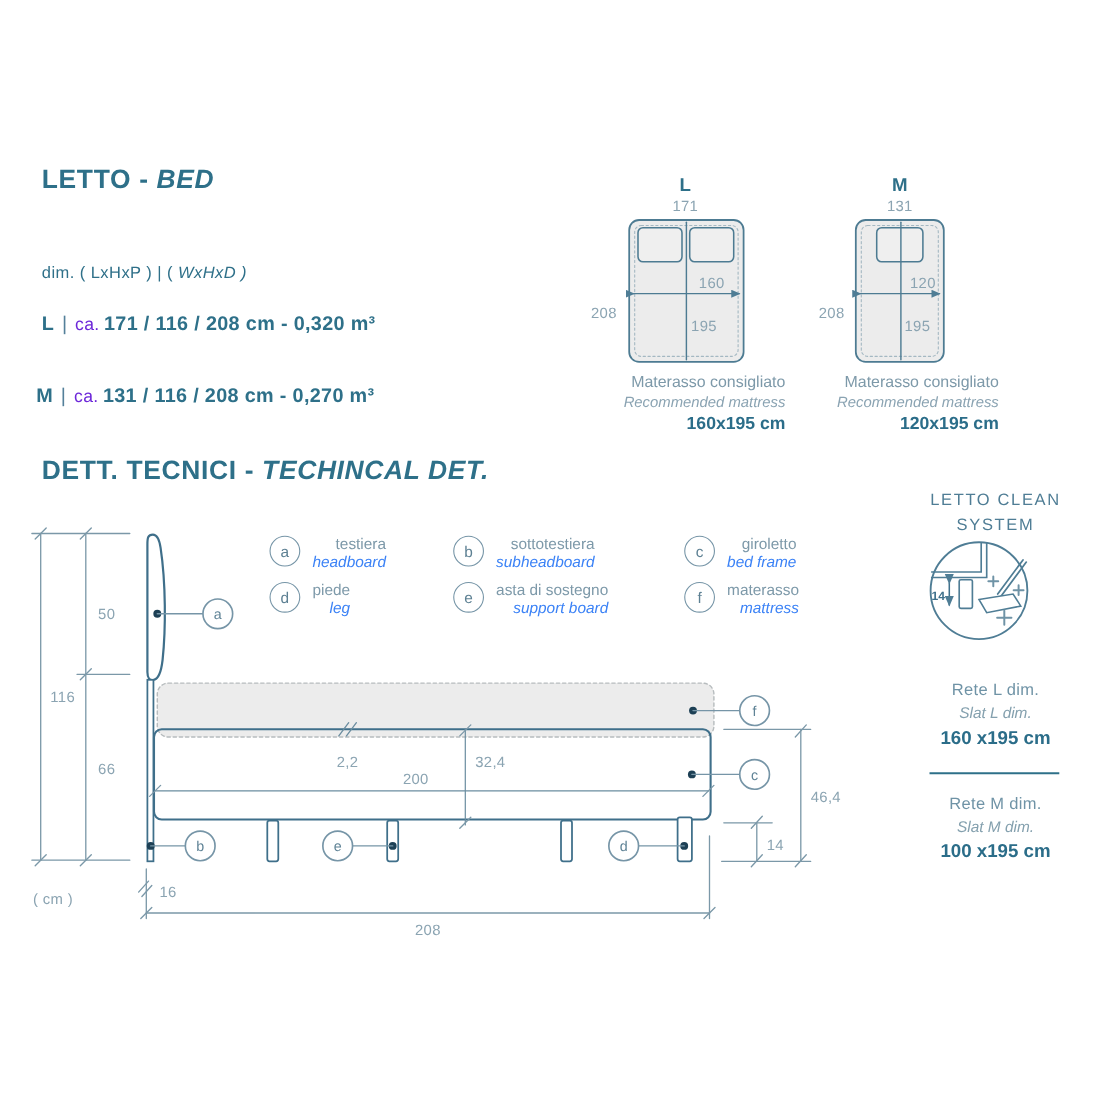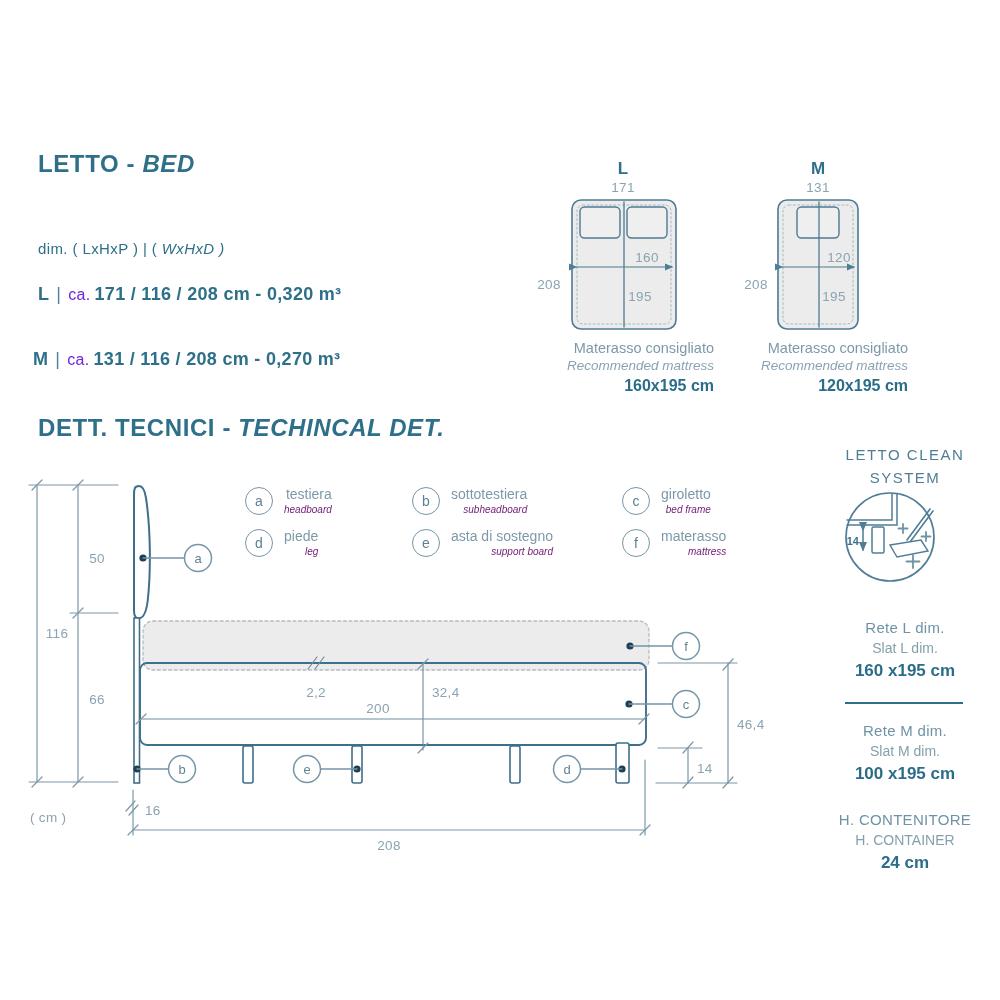--- a/index.html
+++ b/index.html
@@ -13,31 +13,31 @@
   .dimline{font-size:15px;color:#2f7089;letter-spacing:.4px;}
   .dimline .it{font-style:italic;}
   .specrow{font-size:18px;color:#2e7089;font-weight:bold;letter-spacing:.3px;}
   .specrow .pipe{font-weight:normal;color:#54809a;padding:0 7px;}
   .specrow .approx{font-weight:normal;font-size:16px;color:#6d28d9;padding-right:4px;}
   
   .leg-item{display:flex;gap:11px;align-items:flex-start;}
   .leg-circle{width:26px;height:26px;border:1.6px solid #7695a7;border-radius:50%;
               color:#5d8093;font-size:14px;display:flex;align-items:center;justify-content:center;flex:0 0 auto;}
   .leg-it{font-size:14px;color:#7d99a9;line-height:15px;}
-  .leg-en{font-size:10px;color:#701a75;font-style:italic;line-height:16px;}
+  .leg-en{font-size:14px;color:#3b82f6;font-style:italic;line-height:16px;}
   
   .capt{width:180px;text-align:right;}
   .capt .c1{font-size:14.5px;color:#7d99a9;line-height:17px;}
   .capt .c2{font-size:13.5px;color:#8aa3b2;font-style:italic;line-height:17px;}
   .capt .c3{font-size:16px;color:#2b6d89;font-weight:bold;line-height:21px;margin-top:1px;}
   
   .ec-title{width:160px;text-align:center;font-size:15px;color:#4f7d95;letter-spacing:1.5px;line-height:23px;}
   .panel{width:160px;text-align:center;}
   .panel .p1{font-size:15px;color:#6f93a6;line-height:20px;letter-spacing:.3px;}
-  .panel .p2{font-size:14px;color:#84a0ae;line-height:21px;}
+  .panel .p2{font-size:14px;color:#84a0ae;font-style:italic;line-height:21px;}
   .panel .p3{font-size:17px;color:#2b6d89;font-weight:bold;line-height:23px;}
   
   text{font-family:"Liberation Sans",sans-serif;}
   .sd{font-size:13.5px;fill:#8ba4b2;letter-spacing:.3px;}
   .tv-title{font-size:17px;font-weight:bold;fill:#2e7089;}
   .callout{font-size:13px;fill:#5f8396;}
   .ec14{font-size:11px;font-weight:bold;fill:#3f718c;}
 </style>
 </head>
 <body>
@@ -271,19 +271,14 @@
   <div class="abs panel" style="left:825px;top:618px;">
     <div class="p1">Rete L dim.</div>
     <div class="p2">Slat L dim.</div>
     <div class="p3">160 x195 cm</div>
   </div>
   <div class="abs panel" style="left:825px;top:721px;">
     <div class="p1">Rete M dim.</div>
     <div class="p2">Slat M dim.</div>
     <div class="p3">100 x195 cm</div>
   </div>
-  <div class="abs panel" style="left:825px;top:810px;">
-    <div class="p1">H. CONTENITORE</div>
-    <div class="p2">H. CONTAINER</div>
-    <div class="p3">24 cm</div>
-  </div>
 
 </div>
 
 </body></html>

